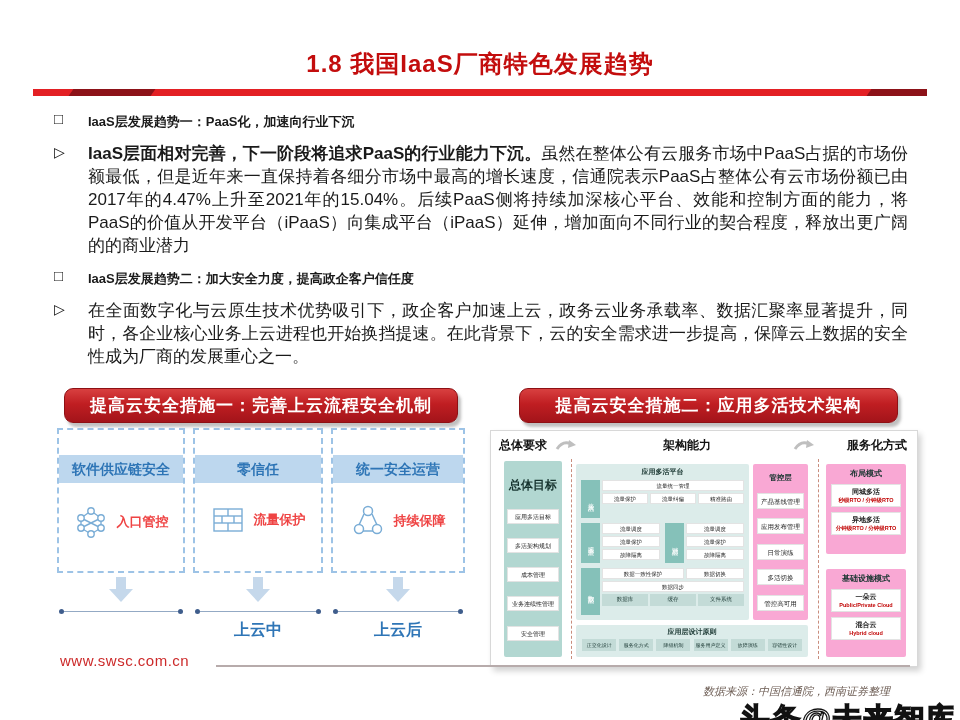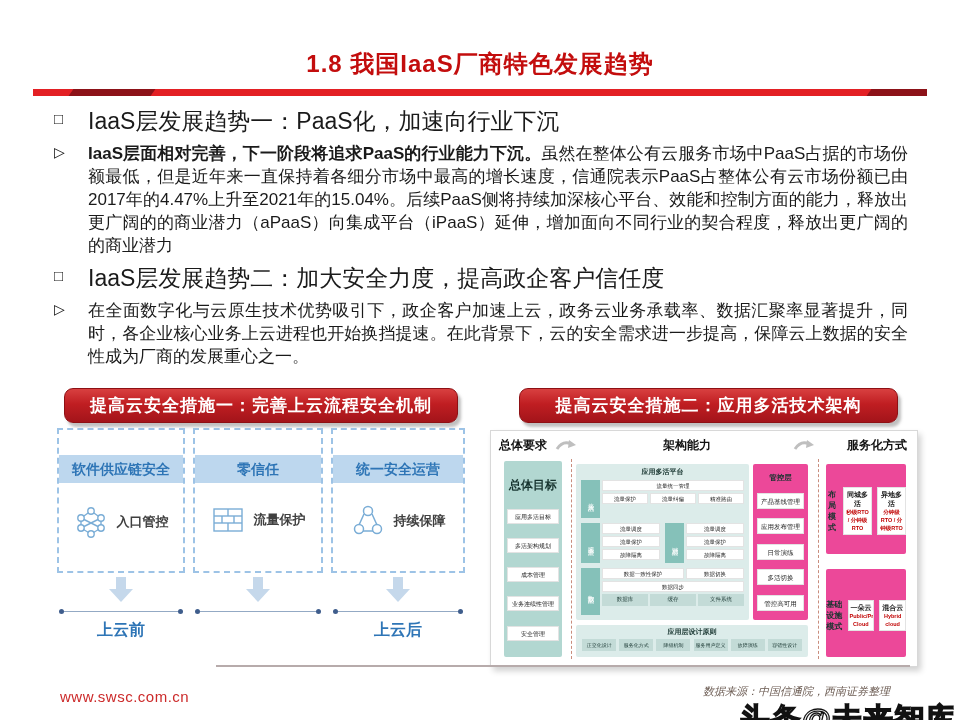--- a/index.html
+++ b/index.html
@@ -11,54 +11,54 @@
               text-align:center;font-size:24px;font-weight:bold;color:#c30d0d;letter-spacing:1px;}
   .divider{position:absolute;top:89px;left:33px;width:894px;height:7px;background:#e32024;overflow:hidden;}
   .divider .dark1{position:absolute;left:38px;top:0;width:82px;height:7px;background:#8c1218;transform:skewX(-35deg);}
   .divider .dark2{position:absolute;left:836px;top:0;width:62px;height:7px;background:#8c1218;transform:skewX(-35deg);}
 
   
   .bullet-block{position:absolute;left:52px;width:856px;color:#1a1a1a;}
   .bullet-glyph{position:absolute;left:2px;top:0;font-size:15px;font-weight:bold;color:#111;}
   .bullet-glyph.arrow{font-size:14px;top:2px;}
   .bullet-text{display:block;margin-left:36px;font-size:17px;line-height:23px;text-align:justify;}
-  .hdr{font-weight:normal;font-size:23px;}
+  .hdr{font-weight:bold;font-size:13px;}
   .lead{font-weight:bold;}
 
   
   .banner{position:absolute;top:388px;height:33px;border-radius:9px;border:1px solid #8e1014;
           background:linear-gradient(#d84040,#c01e22 45%,#a3141a);
           box-shadow:3px 4px 3px rgba(140,140,140,.55);
           color:#fff;font-size:17px;font-weight:bold;text-align:center;line-height:33px;letter-spacing:1px;}
   .banner.left{left:64px;width:392px;}
   .banner.right{left:519px;width:377px;}
 
   
   .ldg-col{position:absolute;top:428px;height:145px;border:2px dashed #9dc3e6;box-sizing:border-box;background:#fff;}
   .ldg-col .band{margin-top:25px;height:28px;line-height:28px;background:#bdd7ee;color:#2e75b6;
                  font-size:14px;font-weight:bold;text-align:center;}
   .ldg-col .iconrow{margin-top:22px;display:flex;align-items:center;justify-content:center;gap:9px;}
-  .ldg-col .iconrow .lbl{color:#404040;font-size:13px;font-weight:bold;text-align:center;}
+  .ldg-col .iconrow .lbl{color:#ef4444;font-size:13px;font-weight:bold;text-align:center;}
   .ldg-arrow{position:absolute;top:577px;width:0;height:0;}
   .ldg-arrow .stem{position:absolute;left:-5px;top:0;width:10px;height:12px;background:#c5d8eb;}
   .ldg-arrow .head{position:absolute;left:-12px;top:12px;width:0;height:0;
                    border-left:12px solid transparent;border-right:12px solid transparent;border-top:13px solid #c5d8eb;}
   .timeline{position:absolute;top:608px;height:6px;display:flex;align-items:center;}
   .timeline .dot{width:5px;height:5px;border-radius:50%;background:#3f5d8c;}
   .timeline .line{flex:1;height:1px;background:#93a9c4;}
   .stage{position:absolute;top:618px;height:24px;line-height:24px;text-align:center;
          color:#2e75b6;font-size:16px;font-weight:bold;}
 
   
   .rpanel{position:absolute;left:490px;top:430px;width:428px;height:237px;background:#fff;
           border:1px solid #d8d8d8;box-shadow:3px 4px 6px rgba(0,0,0,.18);box-sizing:border-box;}
   .rp-h{position:absolute;top:6px;font-size:12px;font-weight:bold;color:#111;}
   .rp-arrow{position:absolute;top:7px;}
   .vdash{position:absolute;top:28px;height:200px;border-left:1px dashed #c98d7d;}
-  .tealpanel{position:absolute;background:#ec4899;border-radius:2px;box-sizing:border-box;}
+  .tealpanel{position:absolute;background:#f9a8d4;border-radius:2px;box-sizing:border-box;}
   .tealpanel .ttl{text-align:center;font-weight:bold;color:#17342f;}
   .wbox{background:#fff;border:1px solid #e3e3e3;color:#222;text-align:center;overflow:hidden;white-space:nowrap;box-sizing:border-box;}
   .gbox{background:#c3dbd7;color:#1d3a35;text-align:center;overflow:hidden;white-space:nowrap;box-sizing:border-box;}
   .sidelab{background:#85c1b9;color:#fff;writing-mode:vertical-rl;text-align:center;font-size:6.5px;
            letter-spacing:1px;display:flex;align-items:center;justify-content:center;box-sizing:border-box;}
   .red{color:#c00000;}
 
   
   .overall{left:13px;top:30px;width:58px;height:196px;background:#b2d7d1;display:flex;flex-direction:column;
            align-items:center;justify-content:space-evenly;padding:2px 0;}
@@ -79,28 +79,28 @@
   .control .ttl{font-size:7.5px;}
   .control .wbox{width:47px;height:16px;line-height:15px;font-size:6.5px;}
 
   
   .design{left:85px;top:194px;width:232px;height:32px;background:#dcecea;}
   .design .ttl{font-size:7px;padding-top:2px;}
   .design .row{display:flex;justify-content:space-evenly;margin-top:2px;padding:0 3px;}
   .design .gbox{width:34px;height:12px;line-height:12px;font-size:5px;}
 
   
-  .scen{left:335px;width:80px;display:flex;flex-direction:row;align-items:center;gap:5px;padding-top:4px;}
+  .scen{left:335px;width:80px;display:flex;flex-direction:column;align-items:center;gap:5px;padding-top:4px;}
   .scen .ttl{font-size:8px;}
   .scen .wbox{width:70px;white-space:normal;padding:2px 1px;}
   .scen .nm{display:block;font-size:7px;font-weight:bold;line-height:9px;}
   .scen .dt{display:block;font-size:5.5px;line-height:8px;font-weight:bold;}
 
   
-  .site-url{position:absolute;left:60px;top:688px;font-size:15px;color:#cc2a2a;letter-spacing:.5px;}
+  .site-url{position:absolute;left:60px;top:652px;font-size:15px;color:#cc2a2a;letter-spacing:.5px;}
   .foot-line{position:absolute;left:216px;top:665px;width:694px;height:2px;background:#b7abab;}
   .source-note{position:absolute;right:70px;top:684px;font-size:11px;font-style:italic;color:#6b5b52;}
   .watermark{position:absolute;right:4px;top:671px;font-size:30px;font-weight:bold;letter-spacing:1px;
              color:#fff;margin-top:28px;-webkit-text-stroke:1.3px #111;}
 </style>
 </head>
 <body>
 
 <div class="slide">
 
@@ -110,21 +110,21 @@
     <div class="dark2"></div>
   </div>
 
   <div class="bullet-block" style="top:110px;">
     <span class="bullet-glyph">□</span>
     <span class="bullet-text hdr">IaaS层发展趋势一：PaaS化，加速向行业下沉</span>
   </div>
 
   <div class="bullet-block" style="top:142px;">
     <span class="bullet-glyph arrow">▷</span>
-    <span class="bullet-text"><span class="lead">IaaS层面相对完善，下一阶段将追求PaaS的行业能力下沉。</span><span>虽然在整体公有云服务市场中PaaS占据的市场份额最低，但是近年来一直保持着各细分市场中最高的增长速度，信通院表示PaaS占整体公有云市场份额已由2017年的4.47%上升至2021年的15.04%。后续PaaS侧将持续加深核心平台、效能和控制方面的能力，释放出更广阔的的商业潜力（aPaaS）向集成平台（iPaaS）延伸，增加面向不同行业的契合程度，释放出更广阔的的商业潜力</span></span>
+    <span class="bullet-text"><span class="lead">IaaS层面相对完善，下一阶段将追求PaaS的行业能力下沉。</span><span>虽然在整体公有云服务市场中PaaS占据的市场份额最低，但是近年来一直保持着各细分市场中最高的增长速度，信通院表示PaaS占整体公有云市场份额已由2017年的4.47%上升至2021年的15.04%。后续PaaS侧将持续加深核心平台、效能和控制方面的能力，将PaaS的价值从开发平台（iPaaS）向集成平台（iPaaS）延伸，增加面向不同行业的契合程度，释放出更广阔的的商业潜力</span></span>
   </div>
 
   <div class="bullet-block" style="top:267px;">
     <span class="bullet-glyph">□</span>
     <span class="bullet-text hdr">IaaS层发展趋势二：加大安全力度，提高政企客户信任度</span>
   </div>
 
   <div class="bullet-block" style="top:299px;">
     <span class="bullet-glyph arrow">▷</span>
     <span class="bullet-text">在全面数字化与云原生技术优势吸引下，政企客户加速上云，政务云业务承载率、数据汇聚率显著提升，同时，各企业核心业务上云进程也开始换挡提速。在此背景下，云的安全需求进一步提高，保障云上数据的安全性成为厂商的发展重心之一。</span>
@@ -211,21 +211,21 @@
       <span class="dot"></span>
       <span class="line"></span>
       <span class="dot"></span>
     </div>
   <div class="timeline" style="left:333px;width:130px;">
       <span class="dot"></span>
       <span class="line"></span>
       <span class="dot"></span>
     </div>
 
-  <div class="stage" style="left:57px;width:128px;">上云前</div>
+  <div class="stage" style="left:193px;width:130px;">上云中</div>
   <div class="stage" style="left:331px;width:134px;">上云后</div>
 
   <div class="rpanel">
     <div class="rp-h" style="left:8px;">总体要求</div>
     <svg class="rp-arrow" style="left:64px;" width="22" height="14" viewBox="0 0 22 14">
       <path d="M2 11 Q8 2 16 6" stroke="#bfbfbf" stroke-width="3" fill="none"></path>
         <path d="M14 2 L21 7 L13 10 Z" fill="#bfbfbf"></path>
     </svg>
     <div class="rp-h" style="left:172px;">架构能力</div>
     <svg class="rp-arrow" style="left:302px;" width="22" height="14" viewBox="0 0 22 14">

